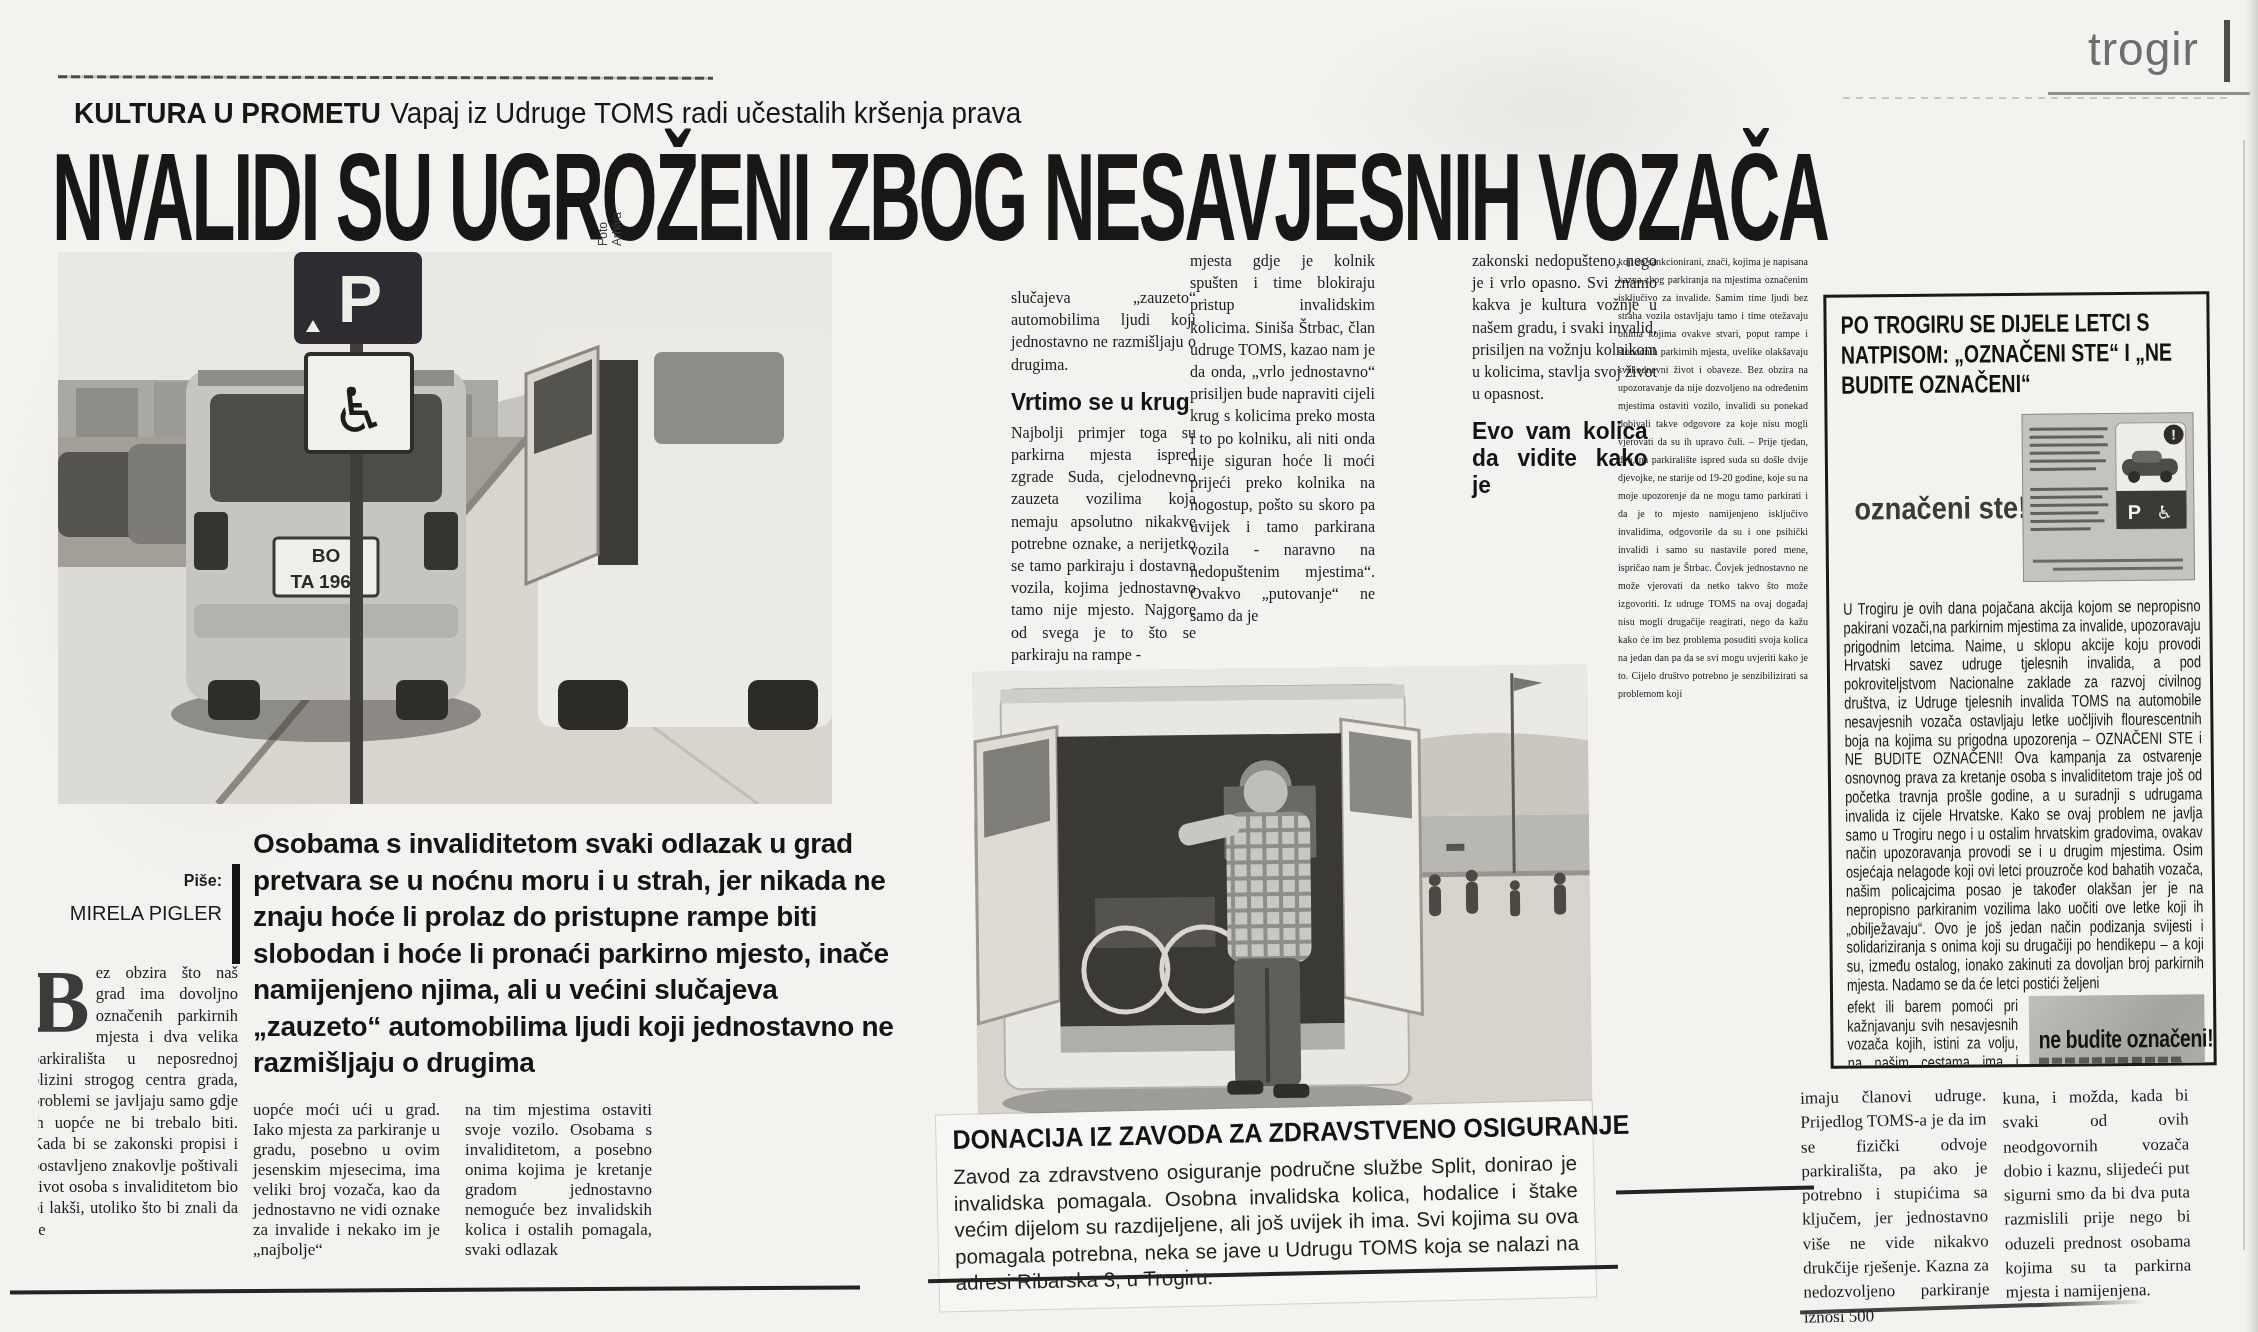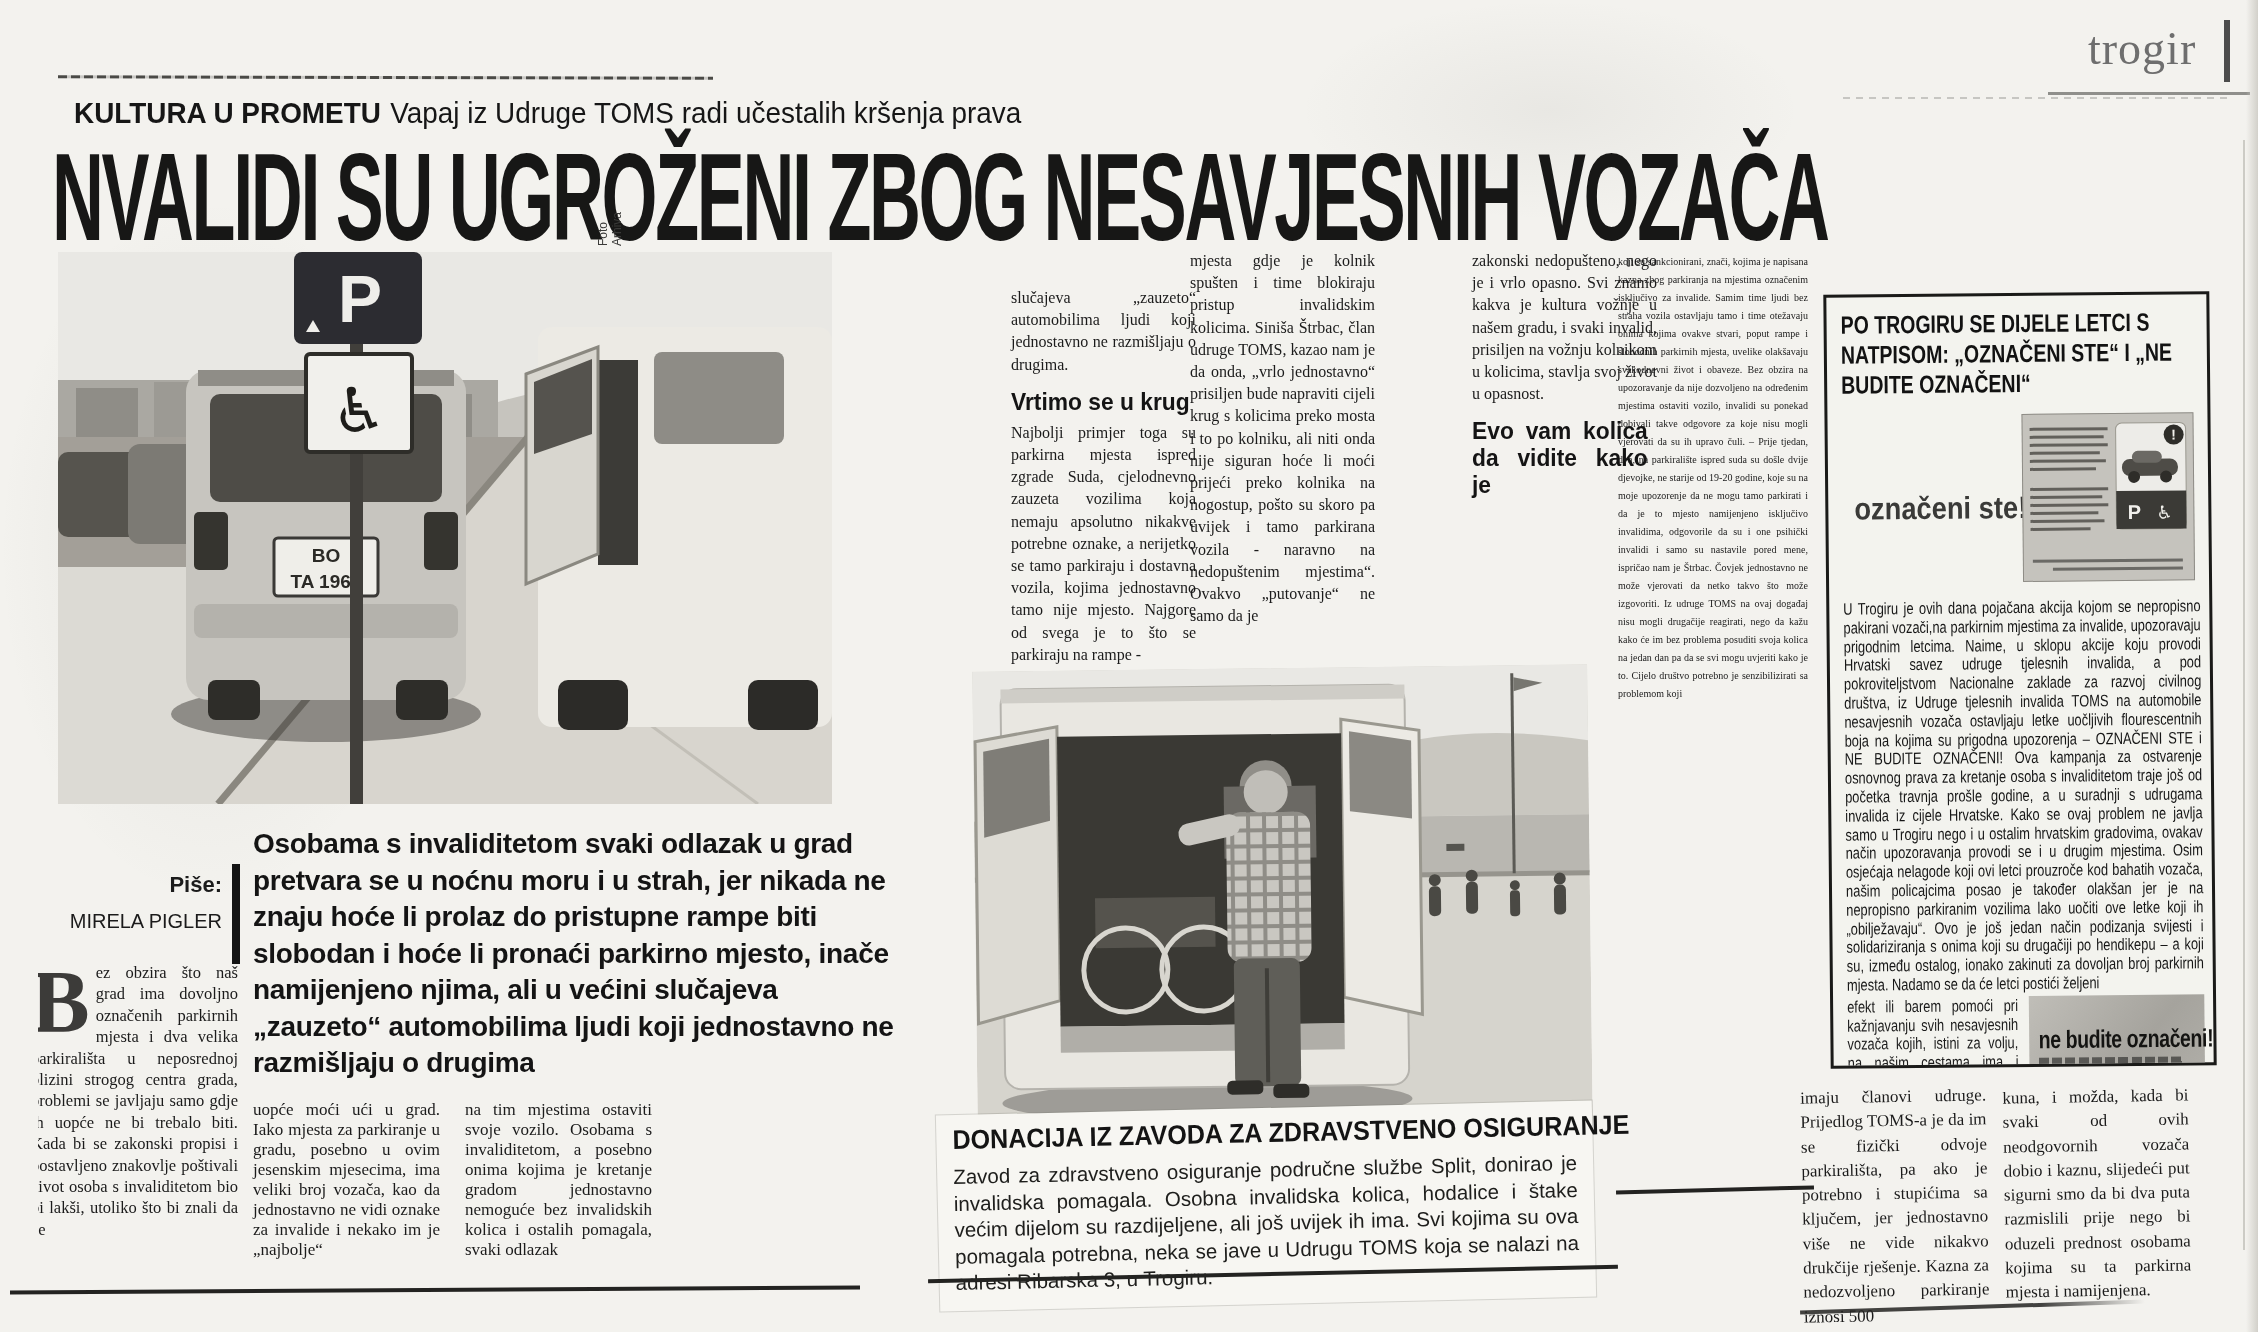--- a/index.html
+++ b/index.html
@@ -1,20 +1,20 @@
 <!DOCTYPE html>
 <html><head>
 <meta charset="utf-8">
 <style>
   html,body{margin:0;padding:0;background:#9a9893;}
   .page{position:relative;width:2258px;height:1332px;background:#f3f2ee;overflow:hidden;
         font-family:"Liberation Serif",serif;color:#1b1b1b;}
   .blotch{position:absolute;border-radius:50%;pointer-events:none;}
   
-  .mh-name{position:absolute;left:2088px;top:22px;font-family:Liberation Serif, serif;
+  .mh-name{position:absolute;left:2088px;top:22px;font-family:Liberation Sans, sans-serif;
            font-size:46px;font-weight:400;color:#6e6e6e;letter-spacing:1px;}
   .mh-bar{position:absolute;left:2224px;top:20px;width:6px;height:62px;background:#4c4c4c;}
   .mh-rule{position:absolute;left:2048px;top:92px;width:202px;height:3px;background:#8f8f8b;}
   .mh-dots{position:absolute;left:1843px;top:97px;width:390px;height:2px;opacity:.5;
            background:repeating-linear-gradient(90deg,#9a9a96 0 7px,transparent 7px 13px);}
   .scratch{position:absolute;left:58px;top:76px;width:655px;height:3px;transform:rotate(.15deg);
            background:repeating-linear-gradient(90deg,#4a4a46 0 9px,rgba(74,74,70,.25) 9px 13px);}
   
   .kicker{position:absolute;left:74px;top:96px;white-space:nowrap;font-family:"Liberation Sans",sans-serif;
           font-size:30px;transform:scaleX(.93);transform-origin:0 0;color:#161616;}
@@ -22,21 +22,21 @@
   .headline{position:absolute;left:52px;top:126px;margin:0;white-space:nowrap;color:#171716;
             font-family:"Liberation Sans",sans-serif;font-weight:700;font-size:124px;
             letter-spacing:-4px;transform:scaleX(.58);transform-origin:0 0;}
   
   .photo1{position:absolute;left:58px;top:252px;width:774px;height:552px;}
   .photo2{position:absolute;left:975px;top:668px;width:615px;height:462px;transform:rotate(-.7deg);}
   .foto-credit{position:absolute;left:596px;top:186px;height:60px;writing-mode:vertical-rl;
                transform:rotate(180deg);font-family:"Liberation Sans",sans-serif;font-size:12px;color:#3a3a38;}
   
   .byline{position:absolute;left:60px;top:872px;width:162px;text-align:right;font-family:"Liberation Sans",sans-serif;}
-  .byline-label{font-weight:700;font-size:22px;}
+  .byline-label{font-weight:700;font-size:16px;}
   .byline-author{font-size:20px;margin-top:12px;}
   .byline-bar{position:absolute;left:232px;top:864px;width:8px;height:100px;background:#141414;}
   
   .lead{position:absolute;left:253px;top:826px;width:650px;margin:0;font-family:"Liberation Sans",sans-serif;
         font-weight:700;font-size:28px;line-height:36.5px;letter-spacing:-.3px;color:#141414;}
   
   .intro-col{position:absolute;left:38px;top:962px;width:200px;height:330px;overflow:hidden;}
   .intro-col p{margin:0 0 0 -7px;font-size:16.5px;line-height:21.4px;text-align:justify;}
   .dropcap{float:left;font-family:"Liberation Serif",serif;font-weight:700;font-size:88px;
            line-height:68px;color:#3c3b39;margin:6px 6px 0 0;}

